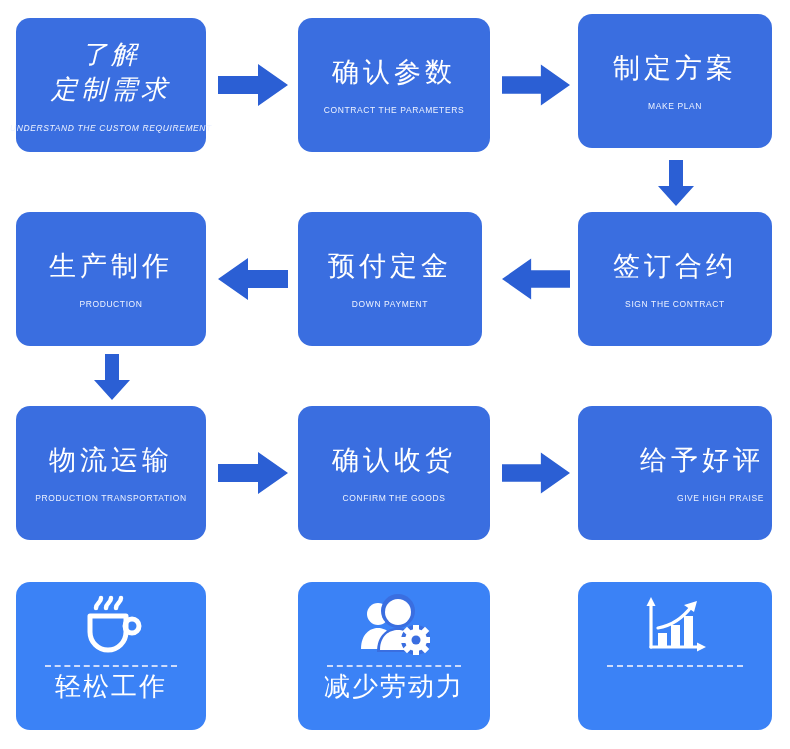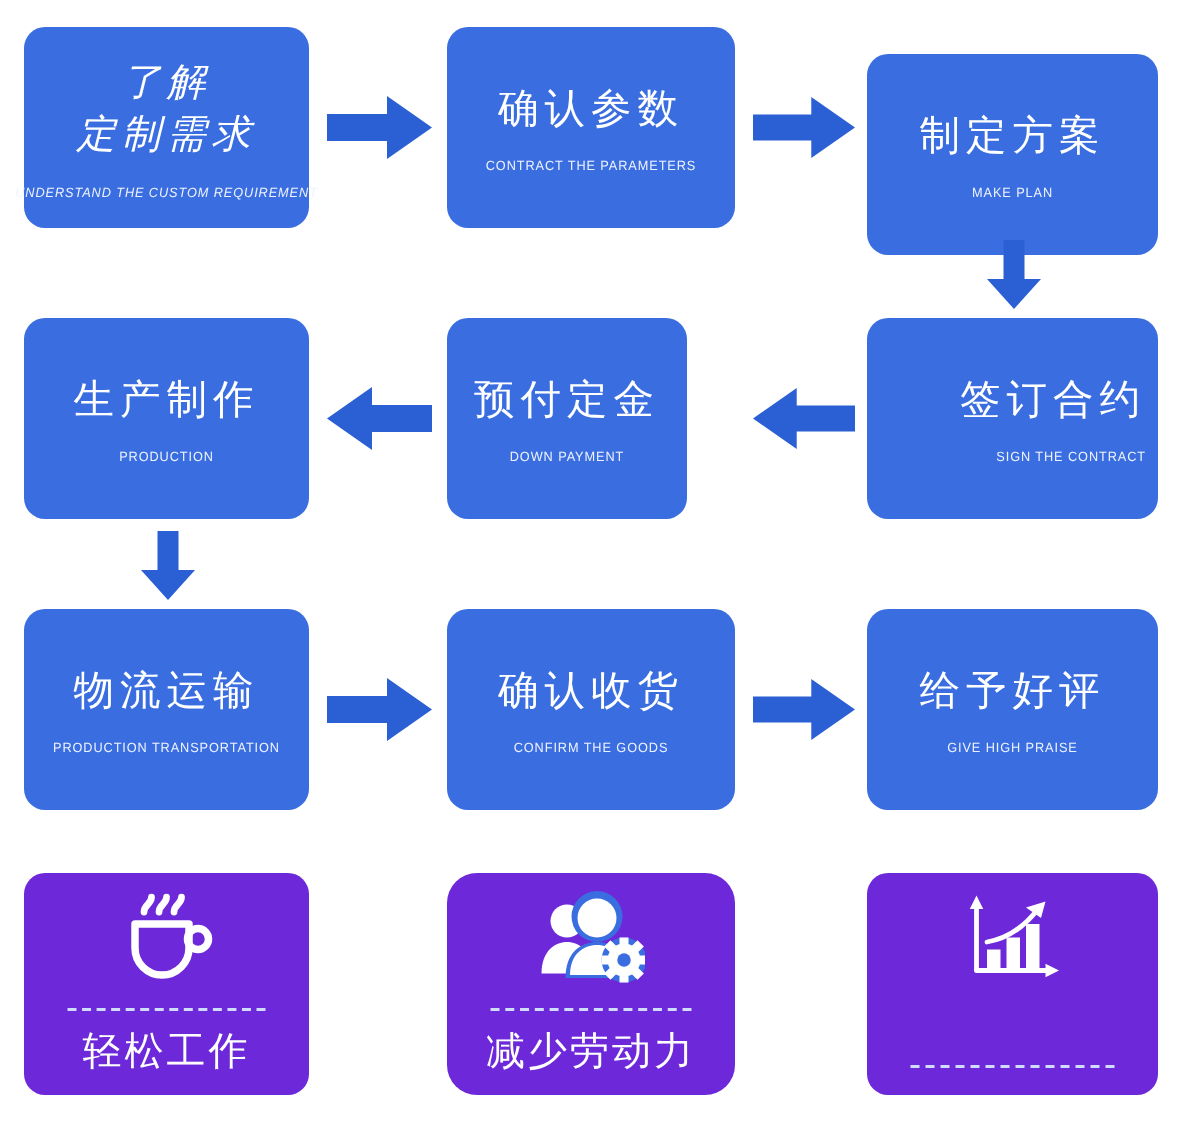--- a/index.html
+++ b/index.html
@@ -54,27 +54,27 @@
     text-align: center;
     color: #eef3ff;
     font-weight: 400;
     white-space: nowrap;
     transform: scaleY(1.05);
   }
 
   
   .bcard {
     position: absolute;
-    background: #6d28d9;
+    background: #3b82f6;
     border-radius: 14px;
     color: #ffffff;
     display: flex;
     flex-direction: column;
     align-items: center;
-    justify-content: space-between;
+    justify-content: flex-start;
     box-sizing: border-box;
     padding: 12px 10px 14px;
   }
   .bcard .ico {
     height: 62px;
     display: flex;
     align-items: center;
     justify-content: center;
   }
   .bcard .divider {
@@ -114,48 +114,48 @@
 
   <div class="card" style="left:298px; top:18px; width:192px; height:134px;">
     <div class="cn">确认参数</div>
     <div class="en">CONTRACT THE PARAMETERS</div>
   </div>
 
   <svg class="arrow" style="left:502px; top:62px;" width="68" height="46" viewBox="0 0 70 46">
     <polygon points="0,14 40,14 40,2 70,23 40,44 40,32 0,32" fill="#2b5fd4"></polygon>
   </svg>
 
-  <div class="card" style="left:578px; top:36px; width:194px; height:134px;">
+  <div class="card" style="left:578px; top:14px; width:194px; height:134px;">
     <div class="cn">制定方案</div>
     <div class="en">MAKE PLAN</div>
   </div>
 
   <svg class="arrow" style="left:656px; top:160px;" width="40" height="46" viewBox="0 0 40 46">
     <polygon points="13,0 27,0 27,26 38,26 20,46 2,26 13,26" fill="#2b5fd4"></polygon>
   </svg>
 
   <div class="card" style="left:16px; top:212px; width:190px; height:134px;">
     <div class="cn">生产制作</div>
     <div class="en">PRODUCTION</div>
   </div>
 
   <svg class="arrow" style="left:218px; top:256px;" width="70" height="46" viewBox="0 0 70 46">
     <polygon points="70,14 30,14 30,2 0,23 30,44 30,32 70,32" fill="#2b5fd4"></polygon>
   </svg>
 
-  <div class="card" style="left:298px; top:212px; width:160px; height:134px;">
+  <div class="card" style="left:298px; top:212px; width:184px; height:134px;">
     <div class="cn">预付定金</div>
     <div class="en">DOWN PAYMENT</div>
   </div>
 
   <svg class="arrow" style="left:502px; top:256px;" width="68" height="46" viewBox="0 0 70 46">
     <polygon points="70,14 30,14 30,2 0,23 30,44 30,32 70,32" fill="#2b5fd4"></polygon>
   </svg>
 
-  <div class="card" style="left:578px; top:212px; width:194px; height:134px;align-items:flex-end;">
+  <div class="card" style="left:578px; top:212px; width:194px; height:134px;">
     <div class="cn">签订合约</div>
     <div class="en">SIGN THE CONTRACT</div>
   </div>
 
   <svg class="arrow" style="left:92px; top:354px;" width="40" height="46" viewBox="0 0 40 46">
     <polygon points="13,0 27,0 27,26 38,26 20,46 2,26 13,26" fill="#2b5fd4"></polygon>
   </svg>
 
   <div class="card" style="left:16px; top:406px; width:190px; height:134px;">
     <div class="cn">物流运输</div>
@@ -168,42 +168,42 @@
 
   <div class="card" style="left:298px; top:406px; width:192px; height:134px;">
     <div class="cn">确认收货</div>
     <div class="en">CONFIRM THE GOODS</div>
   </div>
 
   <svg class="arrow" style="left:502px; top:450px;" width="68" height="46" viewBox="0 0 70 46">
     <polygon points="0,14 40,14 40,2 70,23 40,44 40,32 0,32" fill="#2b5fd4"></polygon>
   </svg>
 
-  <div class="card" style="left:578px; top:406px; width:194px; height:134px;">
+  <div class="card" style="left:578px; top:406px; width:194px; height:134px;align-items:flex-end;">
     <div class="cn">给予好评</div>
     <div class="en">GIVE HIGH PRAISE</div>
   </div>
 
   <div class="bcard" style="left:16px; top:582px; width:190px; height:148px;">
     <div class="ico">
       <svg width="70" height="62" viewBox="0 0 70 62">
         <g fill="none" stroke="#ffffff" stroke-width="4.5" stroke-linecap="round">
           <path d="M20 14 C20 9, 25 9, 25 4"></path>
           <path d="M30 14 C30 9, 35 9, 35 4"></path>
           <path d="M40 14 C40 9, 45 9, 45 4"></path>
         </g>
         <path d="M14 22 h36 v16 a18 18 0 0 1 -18 18 h0 a18 18 0 0 1 -18 -18 z" fill="none" stroke="#ffffff" stroke-width="5" stroke-linejoin="round"></path>
         <circle cx="56" cy="32" r="7" fill="none" stroke="#ffffff" stroke-width="5"></circle>
       </svg>
     </div>
     <div class="divider"></div>
     <div class="blabel">轻松工作</div>
   </div>
 
-  <div class="bcard" style="left:298px; top:582px; width:192px; height:148px;border-radius:20px;">
+  <div class="bcard" style="left:298px; top:582px; width:192px; height:148px;">
     <div class="ico">
       <svg width="72" height="62" viewBox="0 0 72 62">
 
         <circle cx="20" cy="20" r="11" fill="#ffffff"></circle>
         <path d="M3 55 C3 40, 12 34, 20 34 C28 34, 37 40, 37 55 z" fill="#ffffff"></path>
 
         <circle cx="40" cy="17" r="17" fill="#3a6ee0"></circle>
         <circle cx="40" cy="18" r="13" fill="#ffffff"></circle>
         <path d="M19 58 C19 41, 29 34, 40 34 C51 34, 61 41, 61 58 z" fill="#3a6ee0"></path>
         <path d="M22 56 C22 42, 31 36, 40 36 C49 36, 58 42, 58 56 z" fill="#ffffff"></path>

